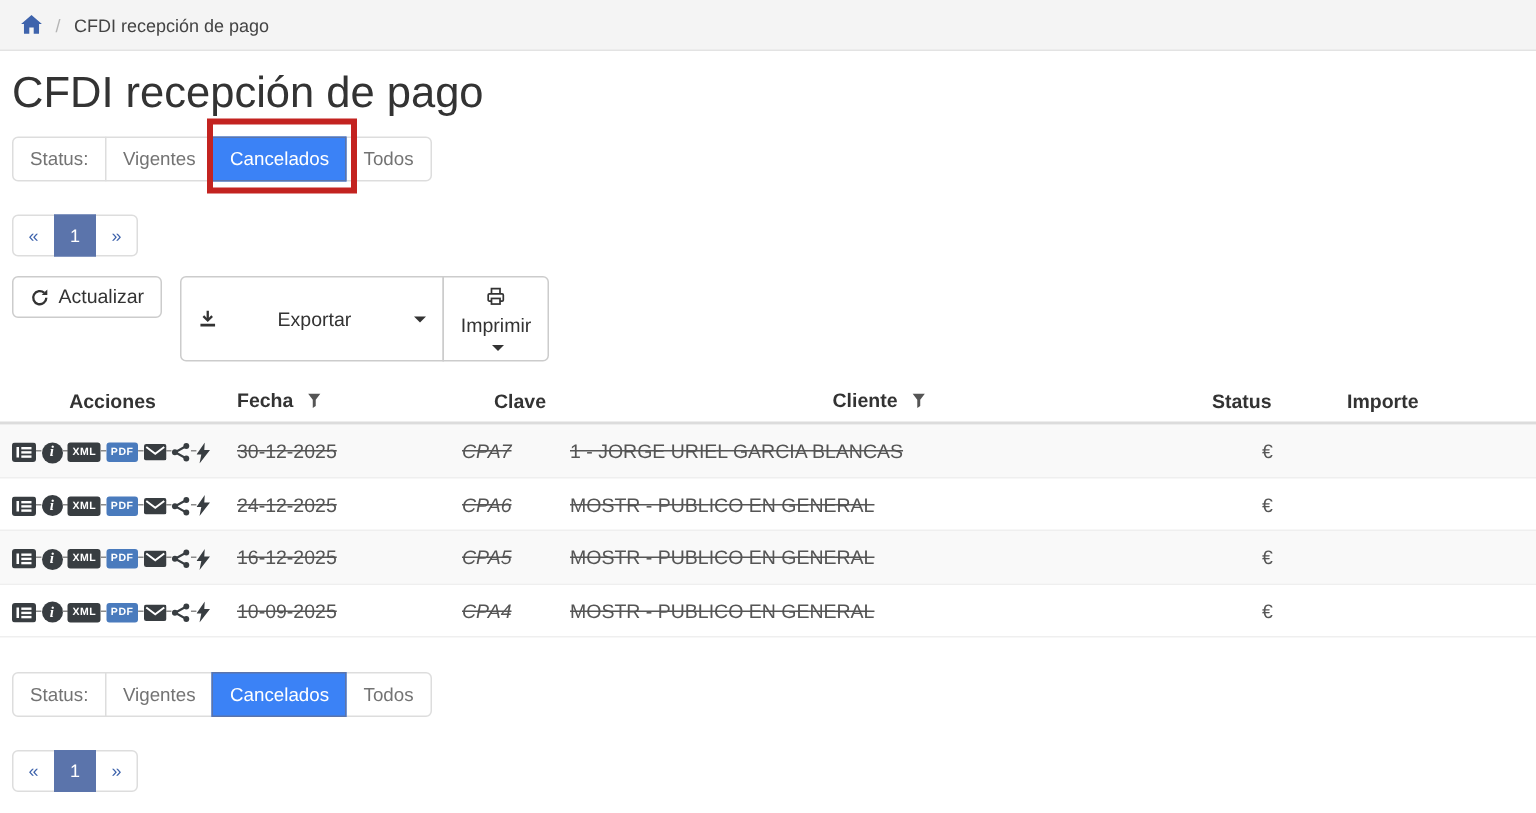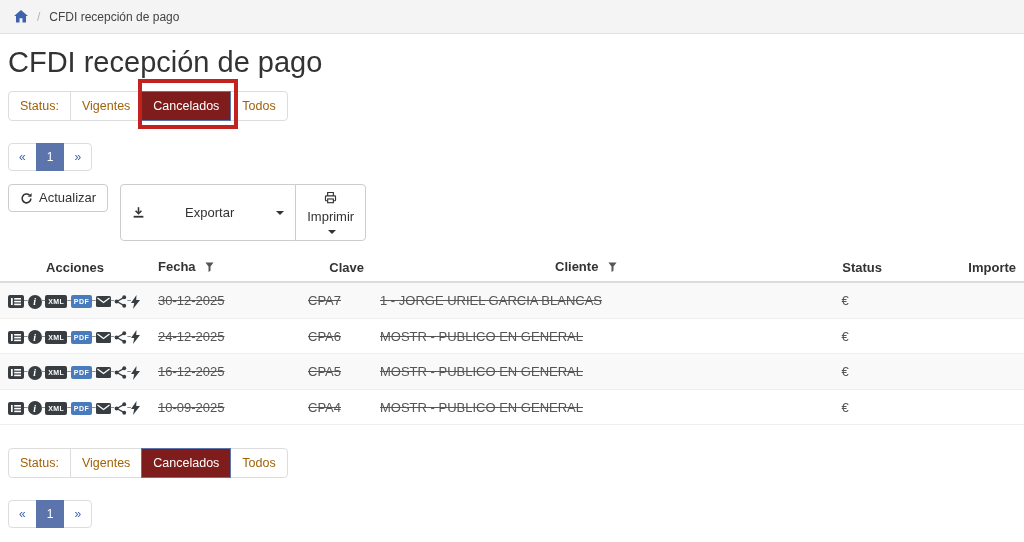--- a/index.html
+++ b/index.html
@@ -18,27 +18,27 @@
   .home-ico { display:inline-flex; align-items:center; }
 
   
   h1.page-title {
     margin:11px 0 0 8px; font-size:29px; font-weight:400; color:#333; line-height:34px;
   }
 
   
   .status-group { display:inline-flex; margin:12px 0 0 8px; }
   .sbtn {
-    position:relative; border:1px solid #ddd; background:#fff; color:#a16207;
+    position:relative; border:1px solid #ddd; background:#fff; color:#737373;
     font-size:12.5px; padding:7px 11px; margin-left:-1px; cursor:pointer; line-height:14px;
     font-family:"Liberation Sans", sans-serif;
   }
   .sbtn:first-child { margin-left:0; border-radius:4px 0 0 4px; }
   .sbtn:last-child { border-radius:0 4px 4px 0; }
-  .sbtn.selected { background:#7f1d1d; border-color:#5b74ab; color:#fff; z-index:1; }
+  .sbtn.selected { background:#3b82f6; border-color:#5b74ab; color:#fff; z-index:1; }
   .sbtn.static-label { cursor:default; }
   .annotation-box {
     position:absolute; top:-13px; bottom:-9px; left:-4px; right:-8px;
     border:4px solid #c32320; pointer-events:none; z-index:3;
   }
 
   
   .pagination { display:inline-flex; margin:22px 0 0 8px; }
   .pbtn {
     border:1px solid #ddd; background:#fff; color:#3e63ac; font-size:12px;
@@ -78,23 +78,23 @@
   .col-acciones { width:150px; }
   .col-fecha { width:150px; }
   .col-clave { width:72px; }
   .col-cliente { width:428px; }
   .col-status { width:90px; }
   .col-importe { width:134px; }
   th.h-acciones { }
   th.h-fecha { text-align:left; padding-left:22px; }
   th.h-clave { text-align:right; padding-left:10px; }
   th.h-cliente { text-align:center; }
-  th.h-status, th.h-importe { text-align:right; }
+  th.h-status, th.h-importe { text-align:left; }
   td.c-fecha { padding-left:22px; }
-  td.c-clave { padding-left:10px; }
+  td.c-clave { padding-left:10px;font-style:italic; }
   td.c-cliente { padding-left:6px; }
   td.c-status { text-align:center; color:#777; }
   td.c-importe { text-align:center; }
   .struck { text-decoration:line-through; }
   td.c-actions { text-decoration:line-through; text-decoration-color:#8a8a8a; padding-left:17px; }
 
   .filter-ico { display:inline-block; margin-left:6px; vertical-align:-1px; cursor:pointer; }
 
   
   .ico { display:inline-flex; align-items:center; vertical-align:middle; cursor:pointer; }

